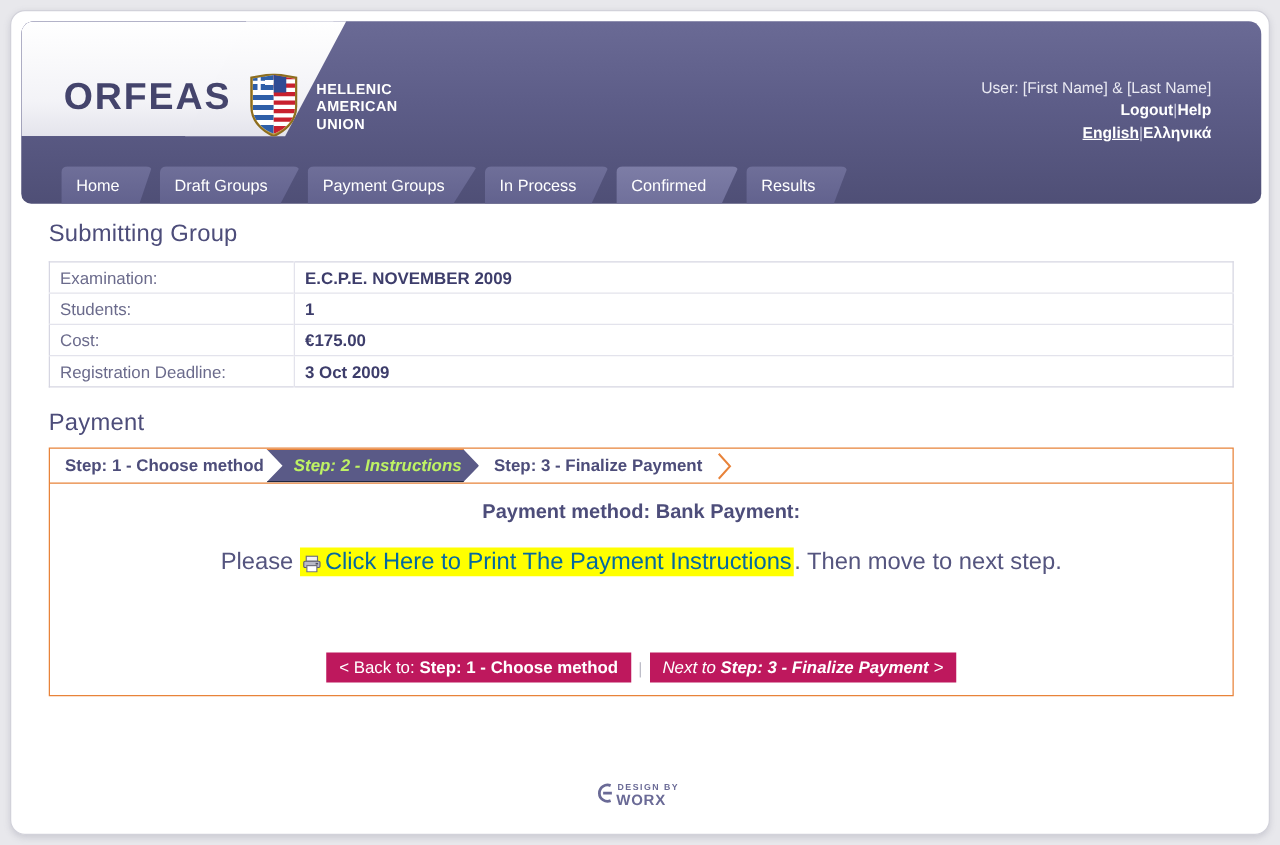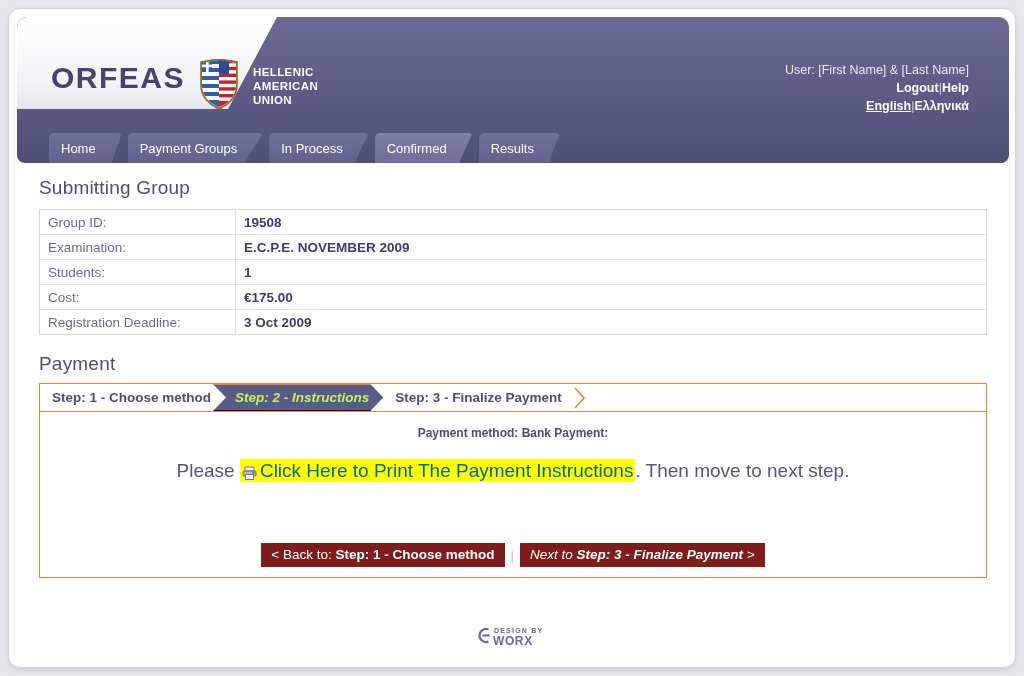--- a/index.html
+++ b/index.html
@@ -199,21 +199,21 @@
     justify-content: center;
     flex: 0 0 auto;
   }
 
   #payment-body {
     padding: 14px 12px 10px 12px;
     min-height: 160px;
     text-align: center;
   }
   #payment-method {
-    font-size: 12px;
+    font-size: 16px;
     font-weight: bold;
     color: #4d4d7a;
     margin-bottom: 18px;
   }
   #instruction-line {
     font-size: 19px;
     color: #55557f;
     line-height: 26px;
   }
   #print-link {
@@ -229,21 +229,21 @@
     margin-right: 3px;
   }
 
   #nav-buttons {
     margin-top: 56px;
     display: flex;
     align-items: center;
     justify-content: center;
   }
   .nav-btn {
-    background: #7f1d1d;
+    background: #be185d;
     color: #ffffff;
     font-size: 13.5px;
     padding: 4px 10px 5px 10px;
     text-decoration: none;
     display: inline-block;
     white-space: nowrap;
   }
   .nav-btn .b { font-weight: bold; }
   .nav-btn.next { font-style: italic; }
   .nav-btn.next .b { font-weight: bold; font-style: italic; }
@@ -329,44 +329,43 @@
       <div class="line3">
         <a href="#" class="u">English</a><span class="sep">|</span><a href="#">Ελληνικά</a>
       </div>
     </div>
 
     <div id="tabs">
       <div class="tab">
           <span>Home</span>
         </div>
       <div class="tab">
+          <span>Draft Groups</span>
+        </div>
+      <div class="tab">
           <span>Payment Groups</span>
         </div>
       <div class="tab">
           <span>In Process</span>
         </div>
       <div class="tab active">
           <span>Confirmed</span>
         </div>
       <div class="tab">
           <span>Results</span>
         </div>
     </div>
   </div>
 
   <div id="content">
 
     <h2 class="section-title">Submitting Group</h2>
 
     <table id="info-table">
       <tbody>
-        <tr>
-          <td class="label">Group ID:</td>
-          <td class="value">19508</td>
-        </tr>
         <tr>
           <td class="label">Examination:</td>
           <td class="value">E.C.P.E. NOVEMBER 2009</td>
         </tr>
         <tr>
           <td class="label">Students:</td>
           <td class="value">1</td>
         </tr>
         <tr>
           <td class="label">Cost:</td>

